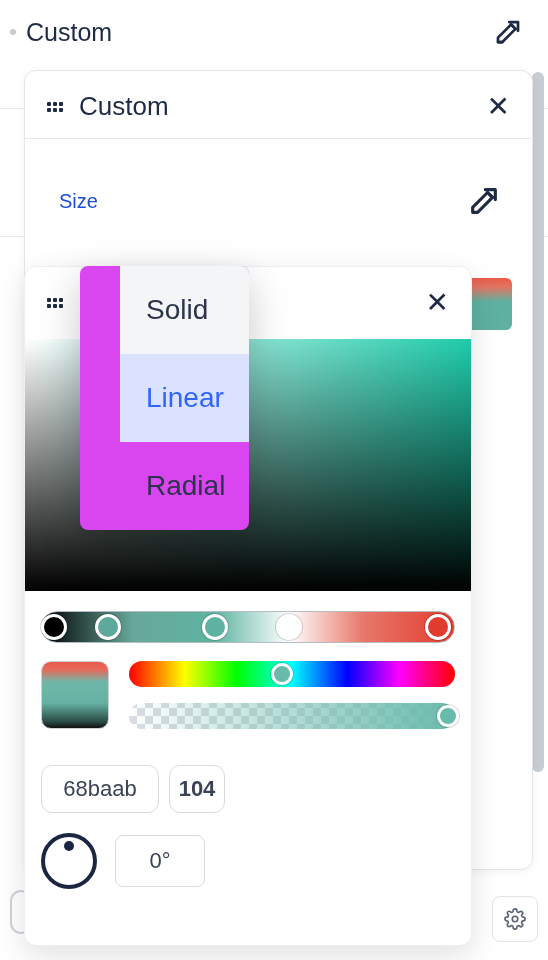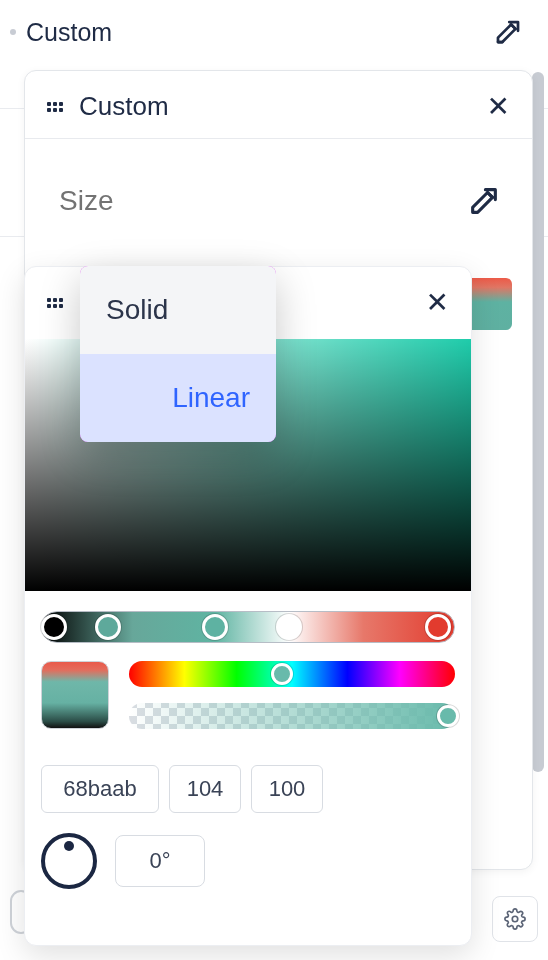--- a/index.html
+++ b/index.html
@@ -54,21 +54,21 @@
   }
   .panel-title { font-size: 26px; font-weight: 400; color: #1f2b45; }
   .panel-header-left { display: flex; align-items: center; }
 
   .close-x { font-size: 28px; line-height: 1; color: #1f2b45; cursor: pointer; font-weight: 300; }
 
   .size-row {
     display: flex; align-items: center; justify-content: space-between;
     padding: 42px 28px 24px 34px;
   }
-  .size-label { font-size: 28px; font-weight: 400; color: #737373; }
+  .size-label { font-size: 20px; font-weight: 400; color: #1d4ed8; }
 
   
   .color-panel {
     position: absolute;
     top: 266px; left: 24px;
     width: 448px;
     height: 680px;
     background: #ffffff;
     border-radius: 12px;
     box-shadow: 0 10px 30px rgba(0,0,0,0.12);
@@ -130,27 +130,27 @@
     position: absolute; top: 50%; transform: translate(-50%, -50%);
     width: 22px; height: 22px; border-radius: 50%; background: #68baab;
     border: 3px solid #ffffff; box-shadow: 0 0 0 1px rgba(0,0,0,0.15);
     cursor: pointer;
   }
 
   .inputs-row {
     display: flex; gap: 10px; margin: 36px 16px 0 16px;
   }
   .inp {
-    border: 1px solid #d8dce2; border-radius: 6px;
+    border: 1px solid #d8dce2; border-radius: 11px;
     height: 48px; background: #fff;
     font-size: 22px; text-align: center;
     color: #3a4356;
   }
   .inp.hex { width: 118px; }
-  .inp.num { width: 72px; }
+  .inp.num { width: 56px; font-weight: bold; }
 
   .labels-row {
     display: flex; gap: 10px; margin: 8px 16px 0 16px;
     color: #8a94a6; font-size: 20px; letter-spacing: 0.5px;
   }
   .labels-row .lab-hex { width: 118px; text-align: center; }
   .labels-row .lab { width: 66px; text-align: center; }
 
   .angle-row {
     display: flex; align-items: center; gap: 18px;
@@ -166,25 +166,25 @@
   }
   .angle-input {
     width: 90px; height: 52px; border: 1px solid #d8dce2; border-radius: 8px;
     font-size: 22px; text-align: center; color: #3a4356; background: #fff;
   }
 
   
   .dropdown {
     position: absolute;
     top: 266px; left: 80px;
-    width: 196px;
+    width: 169px;
     background: #d946ef;
     border-radius: 8px;
     box-shadow: 0 14px 40px rgba(0,0,0,0.22);
-    z-index: 20; overflow: hidden;
+    z-index: 20; overflow: hidden; padding-left: 40px;
   }
   .dd-item {
     padding: 28px 26px;
     font-size: 28px;
     color: #2b344a;
     cursor: pointer;
   }
   .dd-item.selected {
     background: #dbe2ff;
     color: #2f64ff;
@@ -318,34 +318,34 @@
       </div>
       <div class="alpha-track">
         <div class="slider-knob" id="alpha-knob" style="left: 98%;"></div>
       </div>
     </div>
   </div>
 
   <div class="inputs-row">
     <input class="inp hex" value="68baab" style="">
     <input class="inp num" value="104" style="">
-    <input class="inp num" value="100" style="">
   </div>
 
   <div class="angle-row">
     <div class="angle-dial">
       <div class="dot"></div>
     </div>
     <input class="angle-input" value="0°" style="">
   </div>
 </div>
 
 <div class="dropdown" id="dropdown">
     <div class="dd-item">Solid</div>
     <div class="dd-item selected">Linear</div>
+    <div class="dd-item">Radial</div>
   </div>
 
 <div class="left-sliver"></div>
 
 <div class="gear-btn">
   <svg width="22" height="22" viewBox="0 0 24 24" fill="none" stroke="#5a6375" stroke-width="1.8">
     <circle cx="12" cy="12" r="3"></circle>
     <path d="M19.4 15a1.7 1.7 0 0 0 .34 1.87l.06.06a2 2 0 1 1-2.83 2.83l-.06-.06a1.7 1.7 0 0 0-1.87-.34 1.7 1.7 0 0 0-1 1.56V21a2 2 0 1 1-4 0v-.09a1.7 1.7 0 0 0-1.11-1.56 1.7 1.7 0 0 0-1.87.34l-.06.06a2 2 0 1 1-2.83-2.83l.06-.06a1.7 1.7 0 0 0 .34-1.87 1.7 1.7 0 0 0-1.56-1H3a2 2 0 1 1 0-4h.09a1.7 1.7 0 0 0 1.56-1.11 1.7 1.7 0 0 0-.34-1.87l-.06-.06a2 2 0 1 1 2.83-2.83l.06.06a1.7 1.7 0 0 0 1.87.34H9a1.7 1.7 0 0 0 1-1.56V3a2 2 0 1 1 4 0v.09a1.7 1.7 0 0 0 1 1.56 1.7 1.7 0 0 0 1.87-.34l.06-.06a2 2 0 1 1 2.83 2.83l-.06.06a1.7 1.7 0 0 0-.34 1.87V9a1.7 1.7 0 0 0 1.56 1H21a2 2 0 1 1 0 4h-.09a1.7 1.7 0 0 0-1.56 1z"></path>
   </svg>
 </div>

